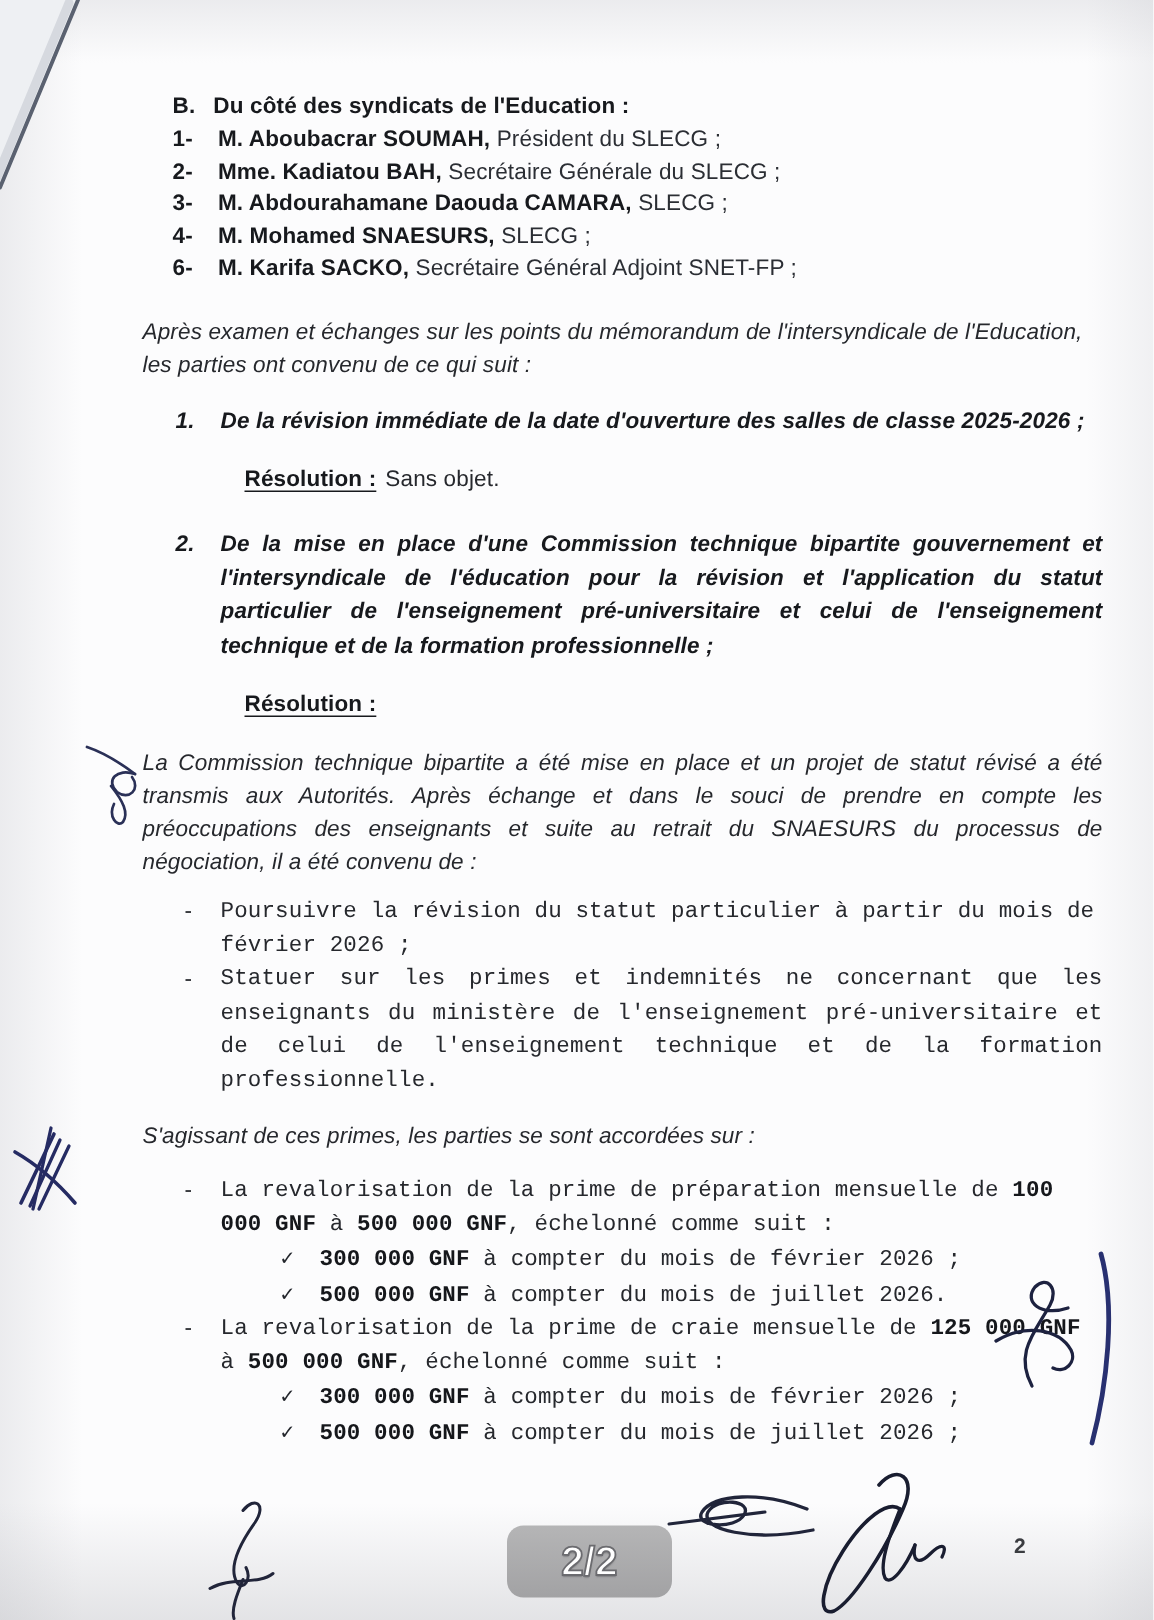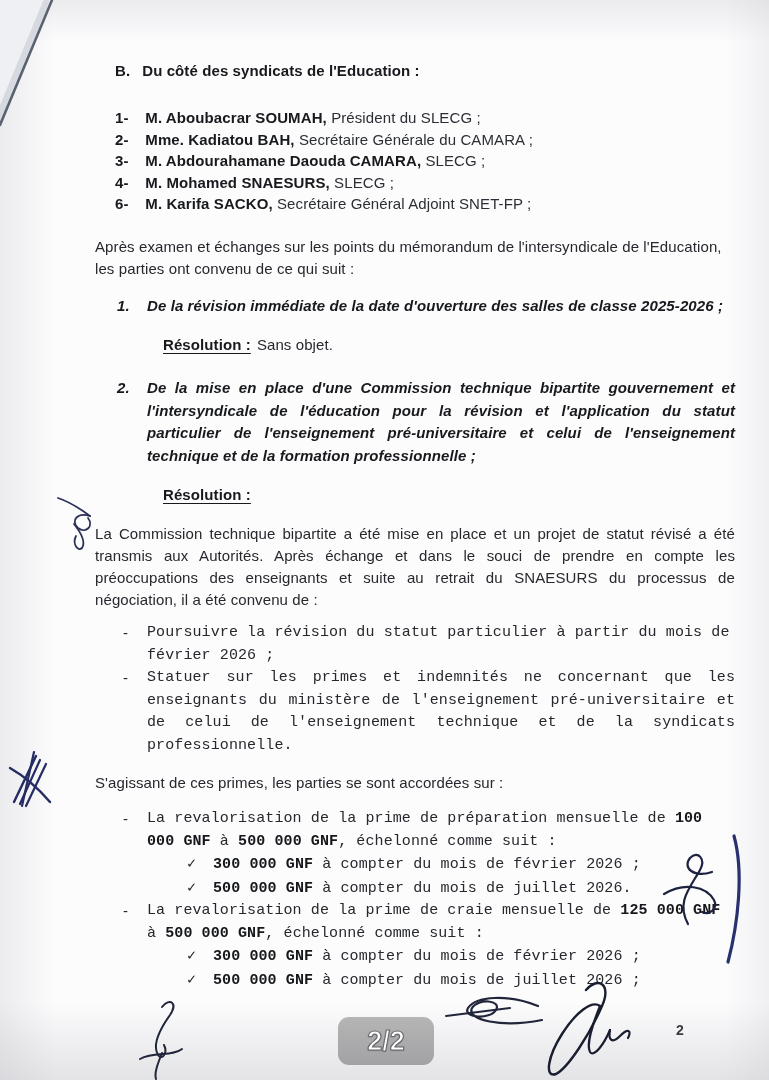--- a/index.html
+++ b/index.html
@@ -17,47 +17,47 @@
       linear-gradient(90deg, rgba(196,197,203,.30), rgba(255,255,255,0) 55px),
       linear-gradient(270deg, rgba(196,197,203,.22), rgba(255,255,255,0) 45px),
       #fcfcfd;
   }
   .content {
     position: absolute; left: 95px; top: 60px; width: 640px;
     font-size: 15px; line-height: 22px; letter-spacing: .1px;
   }
   .heading { margin-left: 20px; font-weight: 700; color: #17191d; }
   .heading .hnum { margin-right: 12px; }
-  .delegates { margin-top: 25px; }
+  .delegates { }
   .drow { line-height: 21.5px; margin-left: 20px; white-space: nowrap; }
   .dnum { display: inline-block; width: 26px; font-weight: 700; color: #17191d; }
   .dname { font-weight: 700; color: #17191d; }
   .drole { color: #2b2e34; }
-  .para { margin: 0; }
+  .para { margin: 0; font-style: italic; }
   .intro { margin-top: 21px; }
   .point { display: flex; margin-left: 22px; margin-top: 15px; line-height: 22.5px; }
   .pnum { flex: none; width: 30px; font-weight: 700; font-style: italic; color: #17191d; }
   .ptext { flex: 1; font-weight: 700; font-style: italic; color: #17191d; text-align: justify; }
   .resolution { margin-left: 68px; margin-top: 17px; }
   .p2 { margin-top: 21px; }
   .rlabel { font-weight: 700; color: #17191d; text-decoration: underline; text-underline-offset: 3px; margin-right: 6px; }
   .commission { margin-top: 17px; text-align: justify; }
   .dashrow { display: flex; margin-left: 22px; line-height: 22.5px; }
   .dr1 { margin-top: 11px; }
   .dash { flex: none; width: 30px; padding-left: 6px; }
   .dtext { flex: 1; font-family: Liberation Mono, monospace; }
   .just { text-align: justify; }
   .sagissant { margin-top: 15px; }
   .prime1 { margin-top: 14px; }
   .amt { font-weight: 700; color: #15171b; }
   .steps { margin-left: 40px; line-height: 23.5px; }
   .step { display: flex; }
   .chk { flex: none; width: 26px; font-weight: 700; color: #23262c; }
   .badge {
-    position: absolute; left: 338px; top: 1017px; width: 96px; height: 48px;
+    position: absolute; left: 338px; top: 1017px; width: 110px; height: 48px;
     border-radius: 11px;
     background: linear-gradient(180deg, #b5b5b6, #a2a2a4);
     display: flex; align-items: center; justify-content: center;
     font-size: 27px; font-weight: 800; color: #ffffff;
     -webkit-text-stroke: 1.2px #6b6b6f;
     text-shadow: 0 1px 1px rgba(80,80,85,.45);
   }
   .pageno { position: absolute; left: 676px; top: 1022px; font-size: 14px; font-weight: 700; color: #3a3c40; }
   .ink { position: absolute; }
   .ink path, .ink line { fill: none; stroke-linecap: round; stroke-linejoin: round; }
@@ -81,21 +81,21 @@
 
     <div class="delegates">
       <div class="drow">
         <span class="dnum">1-</span>
         <span class="dname">M. Aboubacrar SOUMAH,</span>
         <span class="drole">Président du SLECG ;</span>
       </div>
       <div class="drow">
         <span class="dnum">2-</span>
         <span class="dname">Mme. Kadiatou BAH,</span>
-        <span class="drole">Secrétaire Générale du CAMARA ;</span>
+        <span class="drole">Secrétaire Générale du SLECG ;</span>
       </div>
       <div class="drow">
         <span class="dnum">3-</span>
         <span class="dname">M. Abdourahamane Daouda CAMARA,</span>
         <span class="drole">SLECG ;</span>
       </div>
       <div class="drow">
         <span class="dnum">4-</span>
         <span class="dname">M. Mohamed SNAESURS,</span>
         <span class="drole">SLECG ;</span>
@@ -128,21 +128,21 @@
     </div>
 
     <p class="para commission">La Commission technique bipartite a été mise en place et un projet de statut révisé a été transmis aux Autorités. Après échange et dans le souci de prendre en compte les préoccupations des enseignants et suite au retrait du SNAESURS du processus de négociation, il a été convenu de :</p>
 
     <div class="dashrow dr1">
       <span class="dash">-</span>
       <div class="dtext">Poursuivre la révision du statut particulier à partir du mois de février 2026 ;</div>
     </div>
     <div class="dashrow">
       <span class="dash">-</span>
-      <div class="dtext just">Statuer sur les primes et indemnités ne concernant que les enseignants du ministère de l'enseignement pré-universitaire et de celui de l'enseignement technique et de la syndicats professionnelle.</div>
+      <div class="dtext just">Statuer sur les primes et indemnités ne concernant que les enseignants du ministère de l'enseignement pré-universitaire et de celui de l'enseignement technique et de la formation professionnelle.</div>
     </div>
 
     <p class="para sagissant">S'agissant de ces primes, les parties se sont accordées sur :</p>
 
     <div class="dashrow prime1">
       <span class="dash">-</span>
       <div class="dtext">
         <span>La revalorisation de la prime de préparation mensuelle de </span><b class="amt">100 000 GNF</b><span> à </span><b class="amt">500 000 GNF</b><span>, échelonné comme suit :</span>
         <div class="steps">
           <div class="step">

